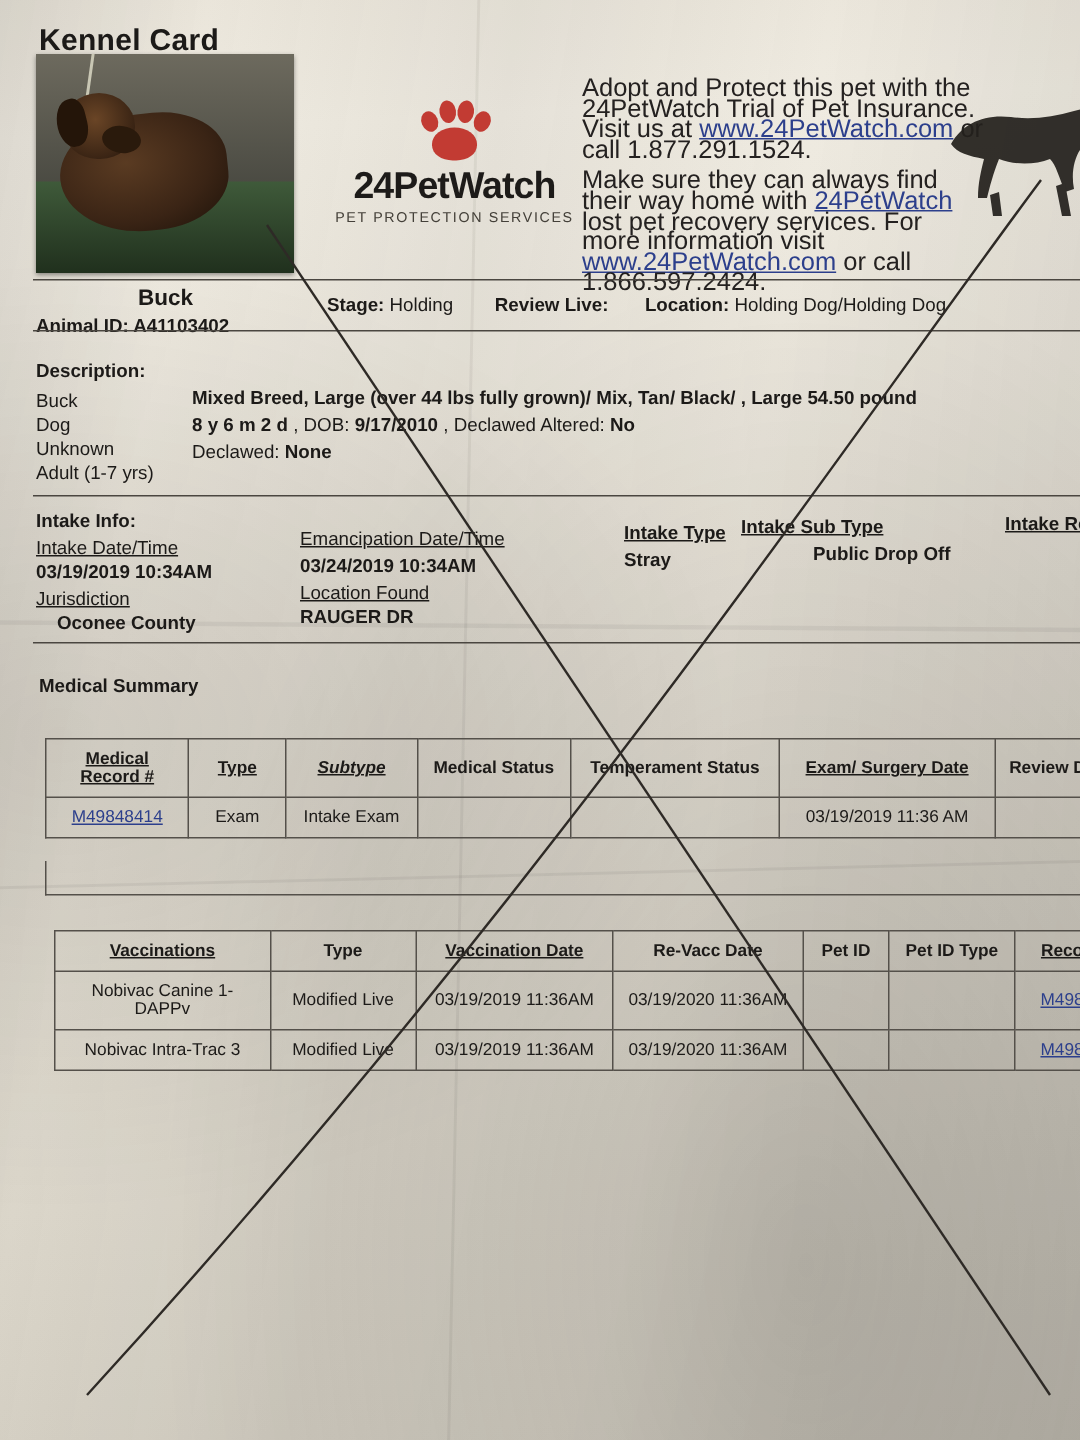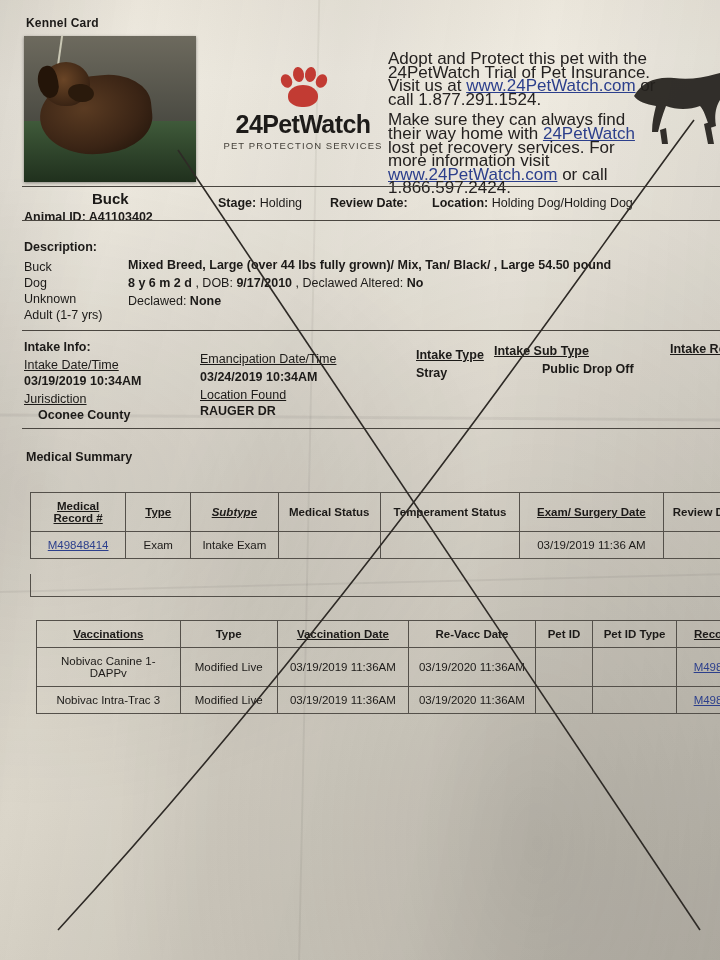--- a/index.html
+++ b/index.html
@@ -82,21 +82,21 @@
     top: 14px;
     width: 720px;
     height: 960px;
     color: #1c1a18;
   }
 
   .abs { position: absolute; }
 
   .kennel-card {
     left: 4px; top: 2px;
-    font-size: 12px;
+    font-size: 20px;
     font-weight: bold;
     letter-spacing: .2px;
   }
 
   
   .photo {
     left: 2px; top: 22px;
     width: 172px; height: 146px;
     background: linear-gradient(170deg,#5d6b52 0%, #2c3626 45%, #1c2118 100%);
     overflow: hidden;
@@ -273,21 +273,21 @@
       <path d="M30,64 L32,78 L38,78 L36,62 Z M74,58 L78,78 L84,78 L80,56 Z" fill="#23201c"></path>
     </svg>
 
     <div class="abs rule" style="top:172px;"></div>
     <div class="abs rule" style="top:206px;"></div>
 
     <div class="abs row-stage">
       <span class="lbl">Stage:</span>
       <span>Holding</span>
       &nbsp;&nbsp;&nbsp;&nbsp;&nbsp;&nbsp;
-      <span class="lbl">Review Date:</span>
+      <span class="lbl">Review Live:</span>
       <span></span>
       &nbsp;&nbsp;&nbsp;&nbsp;&nbsp;
       <span class="lbl">Location:</span>
       <span>Holding Dog/Holding Dog</span>
     </div>
 
     <div class="abs sec-label" style="left:2px; top:226px;">Description:</div>
     <div class="abs txt" style="left:2px; top:246px;">Buck</div>
     <div class="abs txt" style="left:2px; top:262px;">Dog</div>
     <div class="abs txt" style="left:2px; top:278px;">Unknown</div>

